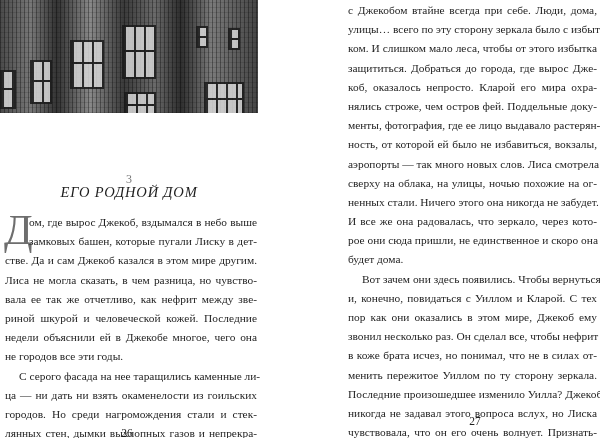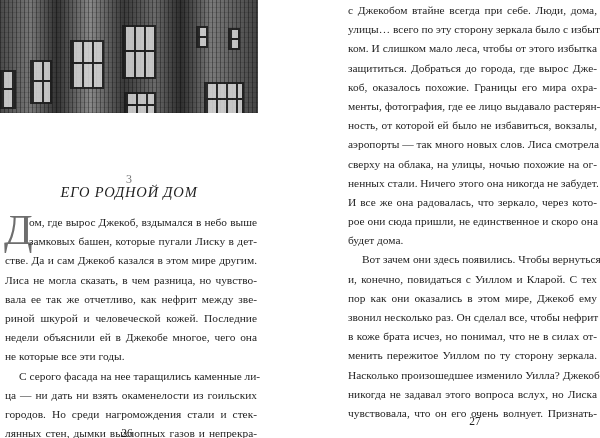--- a/index.html
+++ b/index.html
@@ -61,52 +61,53 @@
   <div class="dropcap">Д</div>
 
   <div class="text">
     <span class="line dc">ом, где вырос Джекоб, вздымался в небо выше</span>
     <span class="line dc">замковых башен, которые пугали Лиску в дет-</span>
     <span class="line">стве. Да и сам Джекоб казался в этом мире другим.</span>
     <span class="line">Лиса не могла сказать, в чем разница, но чувство-</span>
     <span class="line">вала ее так же отчетливо, как нефрит между зве-</span>
     <span class="line">риной шкурой и человеческой кожей. Последние</span>
     <span class="line">недели объяснили ей в Джекобе многое, чего она</span>
-    <span class="line last">не которые все эти годы.</span>
+    <span class="line last">не городов все эти годы.</span>
     <span class="line indent">С серого фасада на нее таращились каменные ли-</span>
     <span class="line">ца — ни дать ни взять окаменелости из гоильских</span>
     <span class="line">городов. Но среди нагромождения стали и стек-</span>
     <span class="line">лянных стен, дымки выхлопных газов и непрекра-</span>
 
   </div>
 
   <div class="folio">26</div>
 </div>
 
 <div class="page right">
   <div class="text">
     <span class="line">с Джекобом втайне всегда при себе. Люди, дома,</span>
     <span class="line">улицы… всего по эту сторону зеркала было с избыт-</span>
     <span class="line">ком. И слишком мало леса, чтобы от этого избытка</span>
     <span class="line">защититься. Добраться до города, где вырос Дже-</span>
-    <span class="line">коб, оказалось похожие. Границы его мира охра-</span>
+    <span class="line">коб, оказалось непросто. Кларой его мира охра-</span>
+    <span class="line">нялись строже, чем остров фей. Поддельные доку-</span>
     <span class="line">менты, фотография, где ее лицо выдавало растерян-</span>
     <span class="line">ность, от которой ей было не избавиться, вокзалы,</span>
     <span class="line">аэропорты — так много новых слов. Лиса смотрела</span>
     <span class="line">сверху на облака, на улицы, ночью похожие на ог-</span>
     <span class="line">ненных стали. Ничего этого она никогда не забудет.</span>
     <span class="line">И все же она радовалась, что зеркало, через кото-</span>
     <span class="line">рое они сюда пришли, не единственное и скоро она</span>
     <span class="line last">будет дома.</span>
     <span class="line indent">Вот зачем они здесь появились. Чтобы вернуться</span>
     <span class="line">и, конечно, повидаться с Уиллом и Кларой. С тех</span>
     <span class="line">пор как они оказались в этом мире, Джекоб ему</span>
     <span class="line">звонил несколько раз. Он сделал все, чтобы нефрит</span>
     <span class="line">в коже брата исчез, но понимал, что не в силах от-</span>
     <span class="line">менить пережитое Уиллом по ту сторону зеркала.</span>
-    <span class="line">Насколько произошедшее изменило Уилла? Джекоб</span>
+    <span class="line">Последние произошедшее изменило Уилла? Джекоб</span>
     <span class="line">никогда не задавал этого вопроса вслух, но Лиска</span>
     <span class="line">чувствовала, что он его очень волнует. Признать-</span>
 
   </div>
 
   <div class="folio">27</div>
 </div>
 
 </body></html>

